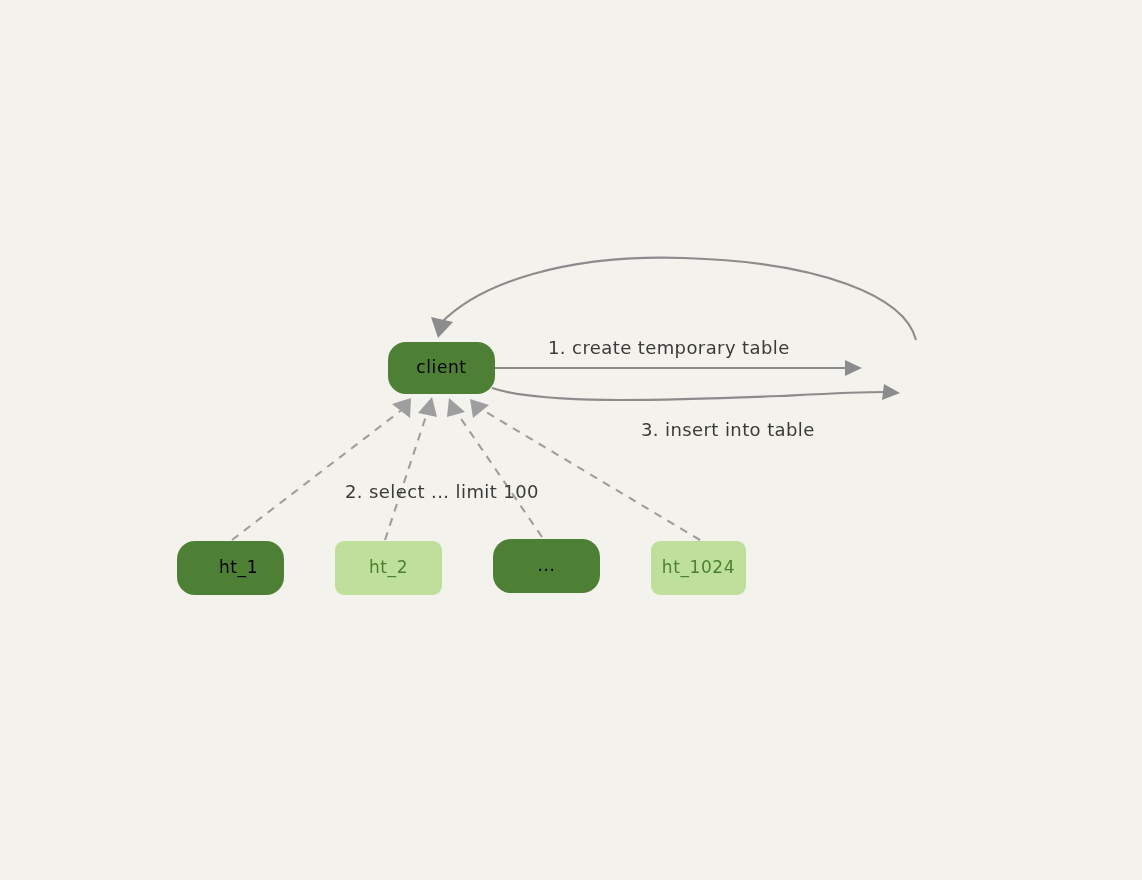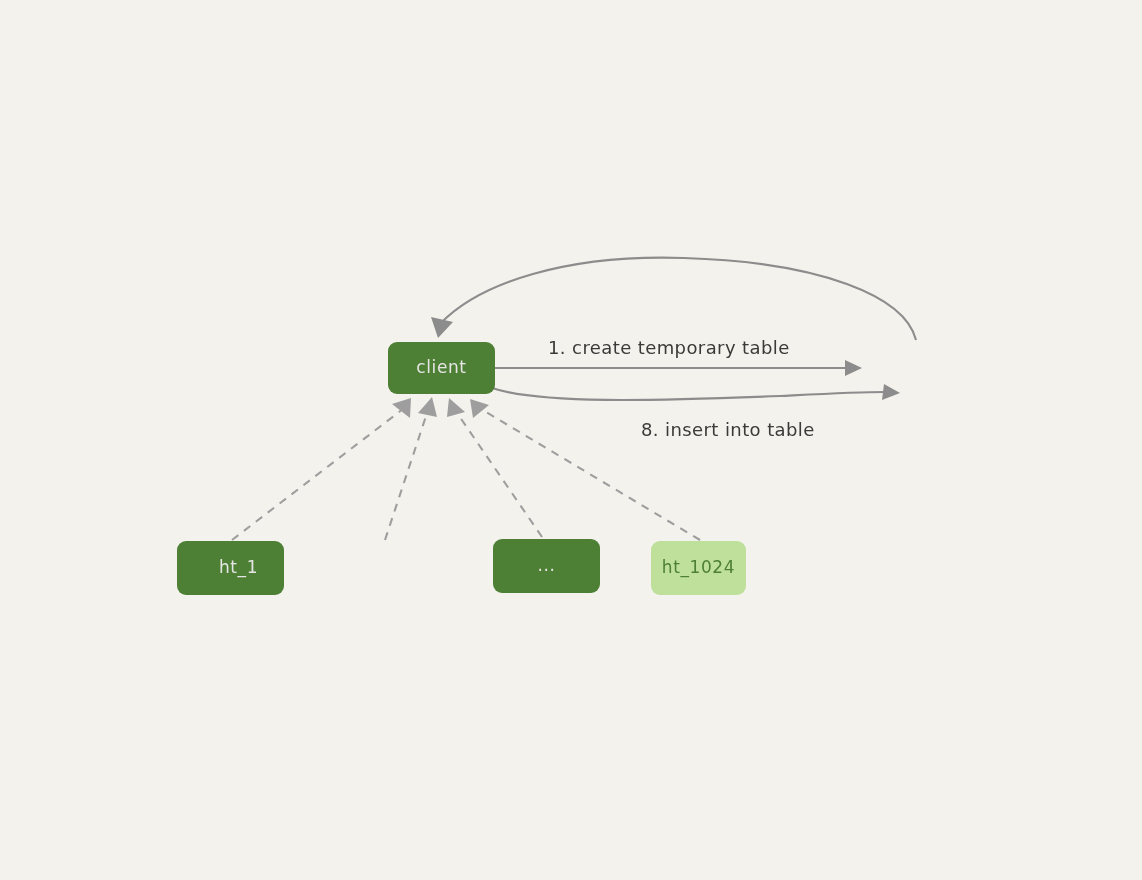--- a/index.html
+++ b/index.html
@@ -34,21 +34,22 @@
     justify-content: center;
     border-radius: 9px;
     box-sizing: border-box;
     font-family: "DejaVu Sans", sans-serif;
     font-size: 17px;
     letter-spacing: 0.6px;
     user-select: none;
   }
   .node-dark {
     background: #4d8034;
-    color: #e5e5e5;
+    color: #000000;
+    border-radius: 18px;
   }
   .node-light {
     background: #bfe09a;
     color: #4d8034;
   }
   .node-label {
     display: block;
     line-height: 1;
     padding-bottom: 2px;
   }
@@ -118,28 +119,32 @@
 
   <div class="node node-dark" style="left:388px; top:342px; width:107px; height:52px;">
     <span class="node-label">client</span>
   </div>
 
 
   <div class="node node-dark" style="left:177px; top:541px; width:107px; height:54px;padding-left:16px;">
     <span class="node-label">ht_1</span>
   </div>
 
+  <div class="node node-light" style="left:335px; top:541px; width:107px; height:54px;">
+    <span class="node-label">ht_2</span>
+  </div>
 
   <div class="node node-dark" style="left:493px; top:539px; width:107px; height:54px;">
     <span class="node-label">...</span>
   </div>
 
   <div class="node node-light" style="left:651px; top:541px; width:95px; height:54px;">
     <span class="node-label">ht_1024</span>
   </div>
 
   <div class="edge-label" style="left:548px; top:337px;">1. create temporary table</div>
 
+  <div class="edge-label" style="left:345px; top:481px;">2. select ... limit 100</div>
 
-  <div class="edge-label" style="left:641px; top:419px;">8. insert into table</div>
+  <div class="edge-label" style="left:641px; top:419px;">3. insert into table</div>
 
 
 </div>
 
 </body></html>

